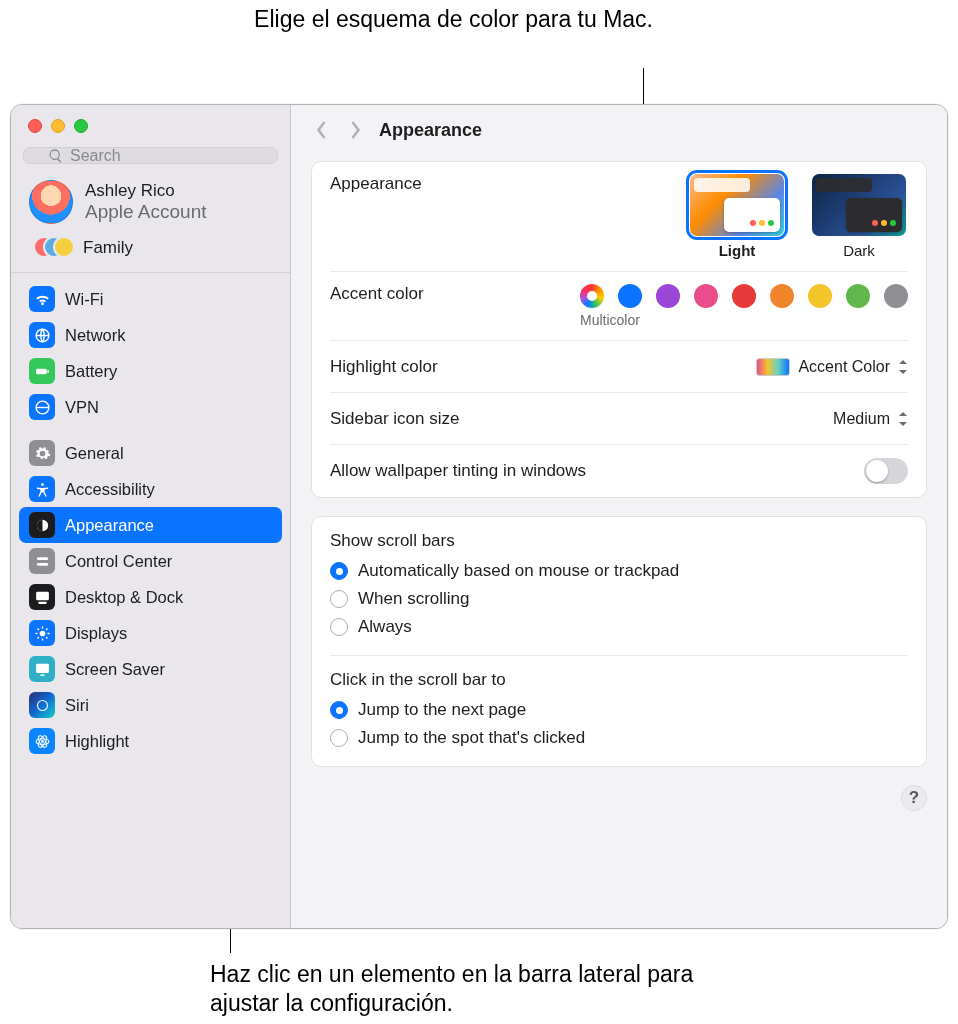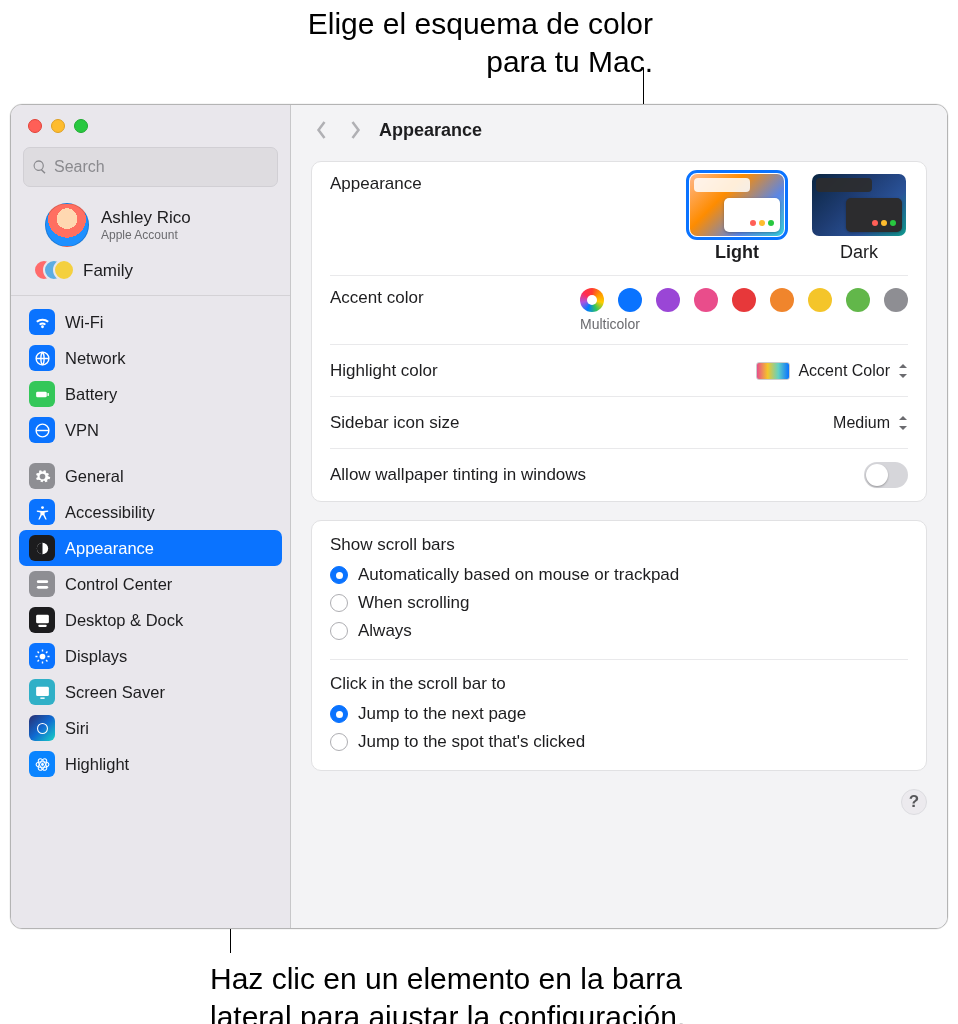--- a/index.html
+++ b/index.html
@@ -7,21 +7,21 @@
     font-family: -apple-system, "Helvetica Neue", Helvetica, Arial, sans-serif;
     background: #fff;
     width: 958px;
     height: 1024px;
     position: relative;
     font-size: 17px;
     color: #1d1d1f;
   }
   .annot {
     position: absolute;
-    font-size: 30px;
+    font-size: 23px;
     color: #000;
     text-align: right;
     line-height: 1.25;
   }
   .annot-top { top: 5px; right: 305px; width: 400px;}
   .annot-bottom { top:960px; left: 210px; width: 500px; text-align:left;}
   .callout-line { position:absolute; background:#000; }
   .callout-v-top { left:643px; top:68px; width:1px; height:38px; }
   .callout-v-bot { left:230px; top:638px; width:1px; height:315px; }
 
@@ -50,38 +50,38 @@
   }
   .traffic span { width:14px; height:14px; border-radius:50%; display:block;}
   .tl-close{background:#ff5f57;border:0.5px solid #e24238;}
   .tl-min{background:#febc2e;border:0.5px solid #dea024;}
   .tl-max{background:#28c840;border:0.5px solid #1faa31;}
   .search {
     margin:4px 12px 10px 12px;
     background:#dedce0;
     border:1px solid #d1cfd4;
     border-radius:7px;
-    height:40px;
-    display:flex; align-items:center; padding:0 8px;
+    height:17px;
+    display:flex; align-items:center; padding:0 24px;
     color:#8a8a8e;
   }
   .search svg { width:16px;height:16px; margin-right:6px; fill:#8a8a8e;}
   .search span{font-size:16px;}
 
   .account {
-    display:flex; align-items:center; padding:6px 14px 6px 34px; gap:12px;
+    display:flex; align-items:center; padding:6px 14px 6px 18px; gap:12px;
   }
   .avatar {
     width:44px;height:44px;border-radius:50%;
     background: radial-gradient(circle at 50% 35%, #ffd8b1 0 30%, #ff6f61 30% 55%, #1e90ff 55% 100%);
     border:0.5px solid rgba(0,0,0,.15);
   }
   .account .info { display:flex; flex-direction:column; }
   .account .name { font-size:17px; font-weight:500;}
-  .account .sub { font-size:12px; color:#6b6b6f;}
+  .account .sub { font-size:19px; color:#6b6b6f;}
   .family-row{
     display:flex; align-items:center; padding:6px 14px 12px 22px; gap:14px;
     border-bottom:0.5px solid #d4d2d6; margin-bottom:6px;
   }
   .family-ico{
     width:36px;height:24px;position:relative;
   }
   .family-ico span{position:absolute;width:22px;height:22px;border-radius:50%;top:0;border:2px solid #e9e7ec;}
   .family-ico span:nth-child(1){left:0;background:#ff6b6b;}
   .family-ico span:nth-child(2){left:10px;background:#5dade2;}
@@ -138,21 +138,21 @@
   .app-thumb.selected{outline:3px solid #0a73ff; outline-offset:1px;}
   .th-light{background:linear-gradient(135deg,#ffb88c,#fe8c00 35%,#5b86e5 70%,#36d1dc);}
   .th-dark{background:linear-gradient(135deg,#0a2540,#1e3c72 40%,#2a5298 70%,#0f9b8e);}
   .th-auto{background:linear-gradient(90deg,#ffb88c 0 50%,#0a2540 50% 100%);}
   .app-thumb::after{content:"";position:absolute;right:4px;bottom:4px;width:56px;height:34px;border-radius:5px;background:#fff;box-shadow:0 1px 3px rgba(0,0,0,.3);}
   .th-dark::after,.th-auto::after{background:#2c2c2e;}
   .app-thumb::before{content:"";position:absolute;left:4px;top:4px;width:56px;height:14px;border-radius:4px;background:rgba(255,255,255,.85);}
   .th-dark::before{background:rgba(44,44,46,.92);}
   .dots{position:absolute;right:10px;bottom:10px;display:flex;gap:3px;z-index:2;}
   .dots span{width:6px;height:6px;border-radius:50%;}
-  .app-opt .cap{font-size:18px;}
+  .app-opt .cap{font-size:15px;}
   .app-opt.sel .cap{font-weight:700;}
 
   .accent-block{display:flex;flex-direction:column;gap:4px;align-items:flex-start;}
   .accent-row{display:flex;gap:14px;}
   .accent{width:24px;height:24px;border-radius:50%;position:relative;}
   .accent.sel::after{content:"";position:absolute;inset:7px;border-radius:50%;background:#fff;}
   .ac-multi{background:conic-gradient(#ff3b30,#ff9500,#ffcc00,#34c759,#007aff,#af52de,#ff2d55,#ff3b30);}
   .ac-blue{background:#0a73ff;} .ac-purple{background:#9a46d6;} .ac-pink{background:#e94d8b;}
   .ac-red{background:#e7383a;} .ac-orange{background:#f0852c;} .ac-yellow{background:#f4c52a;}
   .ac-green{background:#62b74a;} .ac-gray{background:#8e8e93;}

